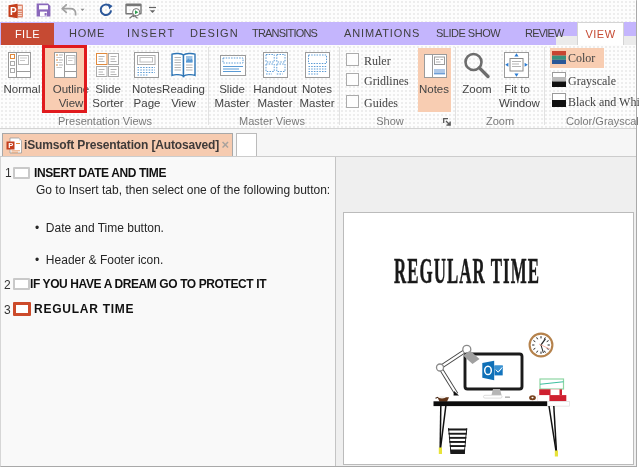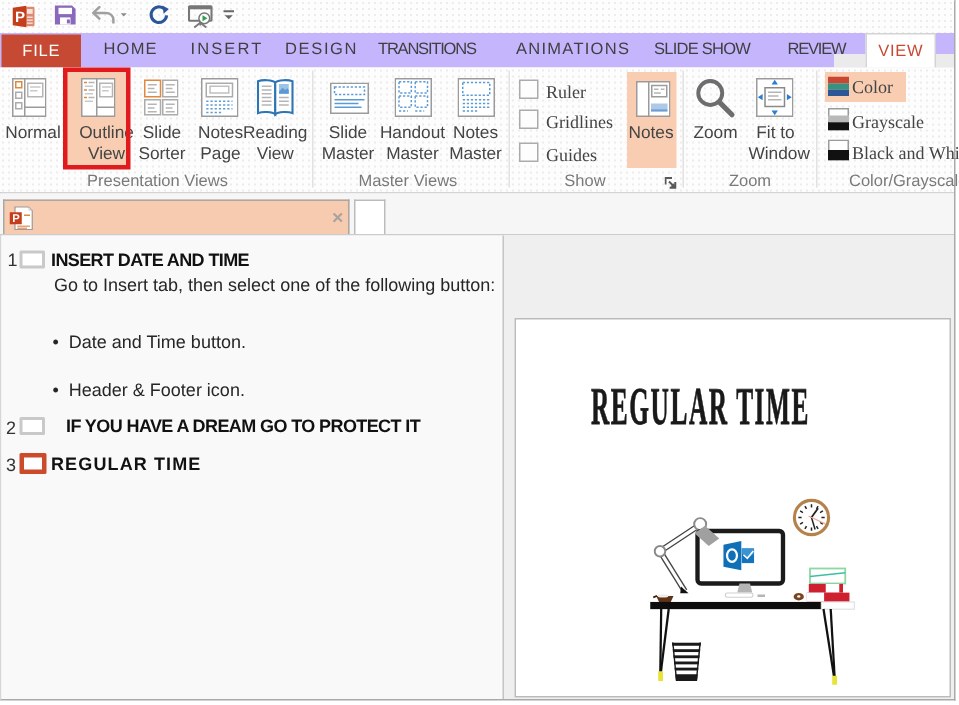--- a/index.html
+++ b/index.html
@@ -306,20 +306,21 @@
   <div id="doctab">
     <svg class="abs" style="left:3px;top:3px;" width="16" height="17" viewBox="0 0 16 17">
       <path d="M4 1 H13 L15.5 3.5 V16 H4 Z" fill="#fff" stroke="#9b9b9b" stroke-width="0.8"></path>
       <path d="M13 1 L13 3.5 H15.5 Z" fill="#d8d8d8"></path>
       <rect x="0.5" y="4.5" width="8" height="8" fill="#c43e1c"></rect>
       <text x="2.2" y="11.2" font-family="Liberation Sans" font-size="7.5" font-weight="bold" fill="#fff">P</text>
       <line x1="10" y1="6.5" x2="14" y2="6.5" stroke="#e0893c"></line>
       <line x1="5.5" y1="13.8" x2="14" y2="13.8" stroke="#e8a273"></line>
       <line x1="5.5" y1="15.2" x2="12" y2="15.2" stroke="#e8a273"></line>
     </svg>
+    <span class="txt">iSumsoft Presentation [Autosaved]</span>
       <span class="x">×</span>
   </div>
   <div id="doctab2"></div>
 </div>
 <div id="main"></div>
 <div id="divider"></div>
 <div id="slidearea"></div>
 <div id="slide">
 <svg width="288" height="250" viewBox="0 0 288 250" style="position:absolute;left:0;top:0;">
 
@@ -421,16 +422,16 @@
 </div>
 
 <div class="onum" style="left:5px; top:166px;">1</div>
 <div class="oicon" style="left:13px; top:167px;"></div>
 <div class="otitle" style="left:34px; top:166px;">INSERT DATE AND TIME</div>
 <div class="obody" style="left:36px; top:183px;">Go to Insert tab, then select one of the following button:</div>
 <div class="obody" style="left:35px; top:221px;">•&nbsp; Date and Time button.</div>
 <div class="obody" style="left:35px; top:253px;">•&nbsp; Header &amp; Footer icon.</div>
 <div class="onum" style="left:4px; top:278px;">2</div>
 <div class="oicon" style="left:13px; top:278px;"></div>
-<div class="otitle" style="left:44px; top:277px;">IF YOU HAVE A DREAM GO TO PROTECT IT</div>
+<div class="otitle" style="left:30px; top:277px;">IF YOU HAVE A DREAM GO TO PROTECT IT</div>
 <div class="onum" style="left:4px; top:303px;">3</div>
 <div class="oicon" style="left:13px; top:302px; border:3px solid #cc4b2b; width:18px; height:14px;"></div>
 <div class="otitle" style="left:34px; top:302px; letter-spacing:0.75px;">REGULAR TIME</div>
 
 </body></html>

